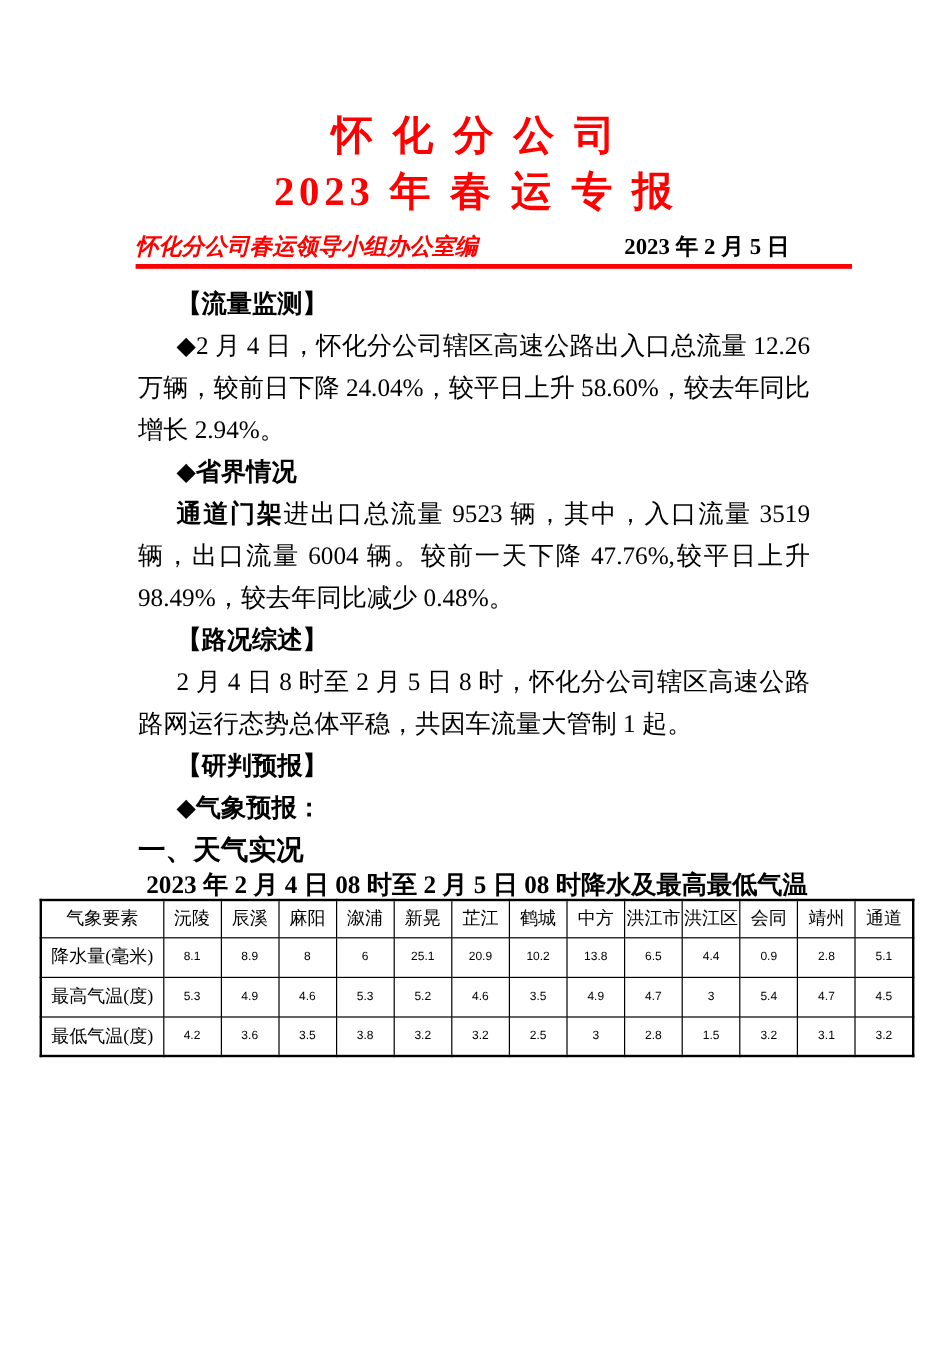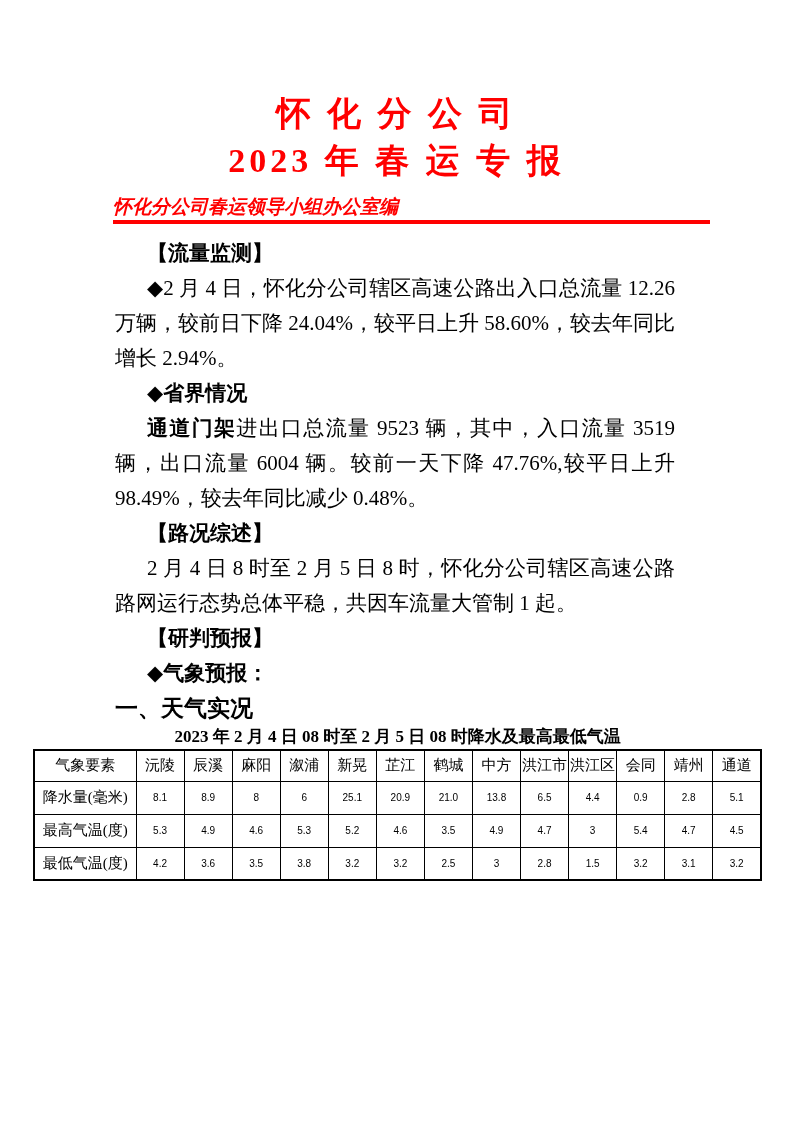--- a/index.html
+++ b/index.html
@@ -62,21 +62,21 @@
     text-indent: 0;
     font-size: 23px;
     font-weight: bold;
     line-height: 32px;
   }
   
   .table-block { margin: 0 31px 0 33px; width: 729px; }
   .table-title {
     margin: 0;
     text-align: center;
-    font-size: 17px;
+    font-size: 21px;
     font-weight: bold;
     line-height: 24px;
   }
   table.weather {
     width: 729px;
     border-collapse: collapse;
     table-layout: fixed;
     border: 2px solid #000000;
   }
   table.weather th, table.weather td {
@@ -103,20 +103,21 @@
 </head>
 <body>
 
 <div class="page">
 
   <header class="masthead">
     <h1 class="doc-title">怀 化 分 公 司</h1>
     <h1 class="doc-title">2023 年 春 运 专 报</h1>
     <div class="byline">
       <span class="editor">怀化分公司春运领导小组办公室编</span>
+      <span class="date">2023 年 2 月 5 日</span>
     </div>
     <div class="red-rule"></div>
   </header>
 
   <main class="body-text">
     <h3 class="bracket-heading">【流量监测】</h3>
     <p class="para">◆2 月 4 日，怀化分公司辖区高速公路出入口总流量 12.26 万辆，较前日下降 24.04%，较平日上升 58.60%，较去年同比增长 2.94%。</p>
 
     <h3 class="diamond-heading">◆省界情况</h3>
     <p class="para"><b>通道门架</b><span>进出口总流量 9523 辆，其中，入口流量 3519 辆，出口流量 6004 辆。较前一天下降 47.76%,较平日上升 98.49%，较去年同比减少 0.48%。</span></p>
@@ -153,21 +154,21 @@
         </thead>
         <tbody>
           <tr>
             <th>降水量(毫米)</th>
             <td>8.1</td>
             <td>8.9</td>
             <td>8</td>
             <td>6</td>
             <td>25.1</td>
             <td>20.9</td>
-            <td>21.0</td>
+            <td>10.2</td>
             <td>13.8</td>
             <td>6.5</td>
             <td>4.4</td>
             <td>0.9</td>
             <td>2.8</td>
             <td>5.1</td>
           </tr>
           <tr>
             <th>最高气温(度)</th>
             <td>5.3</td>

